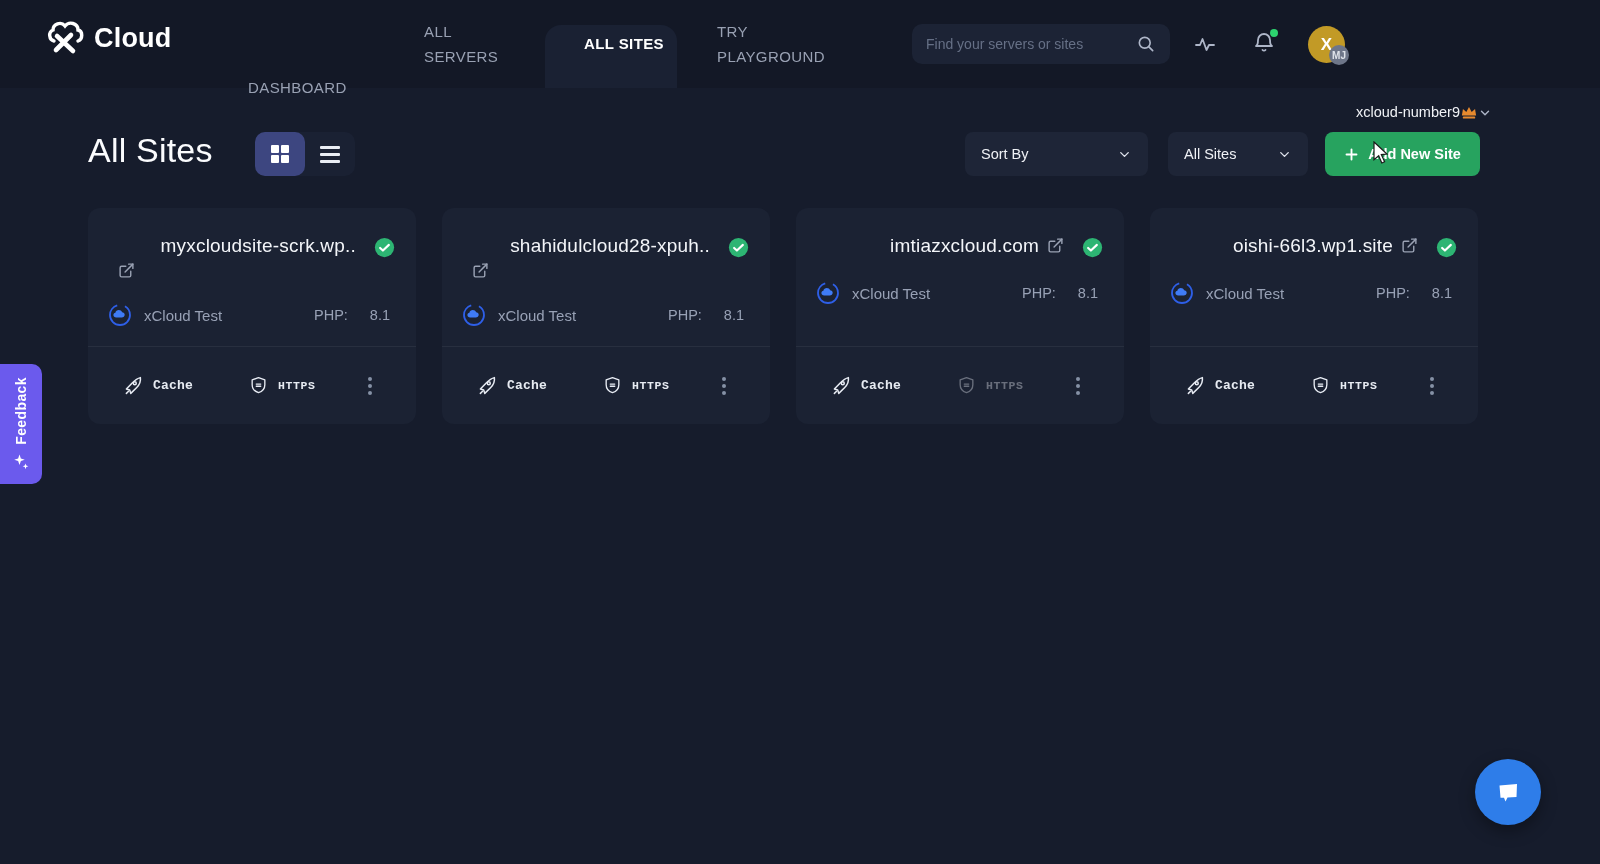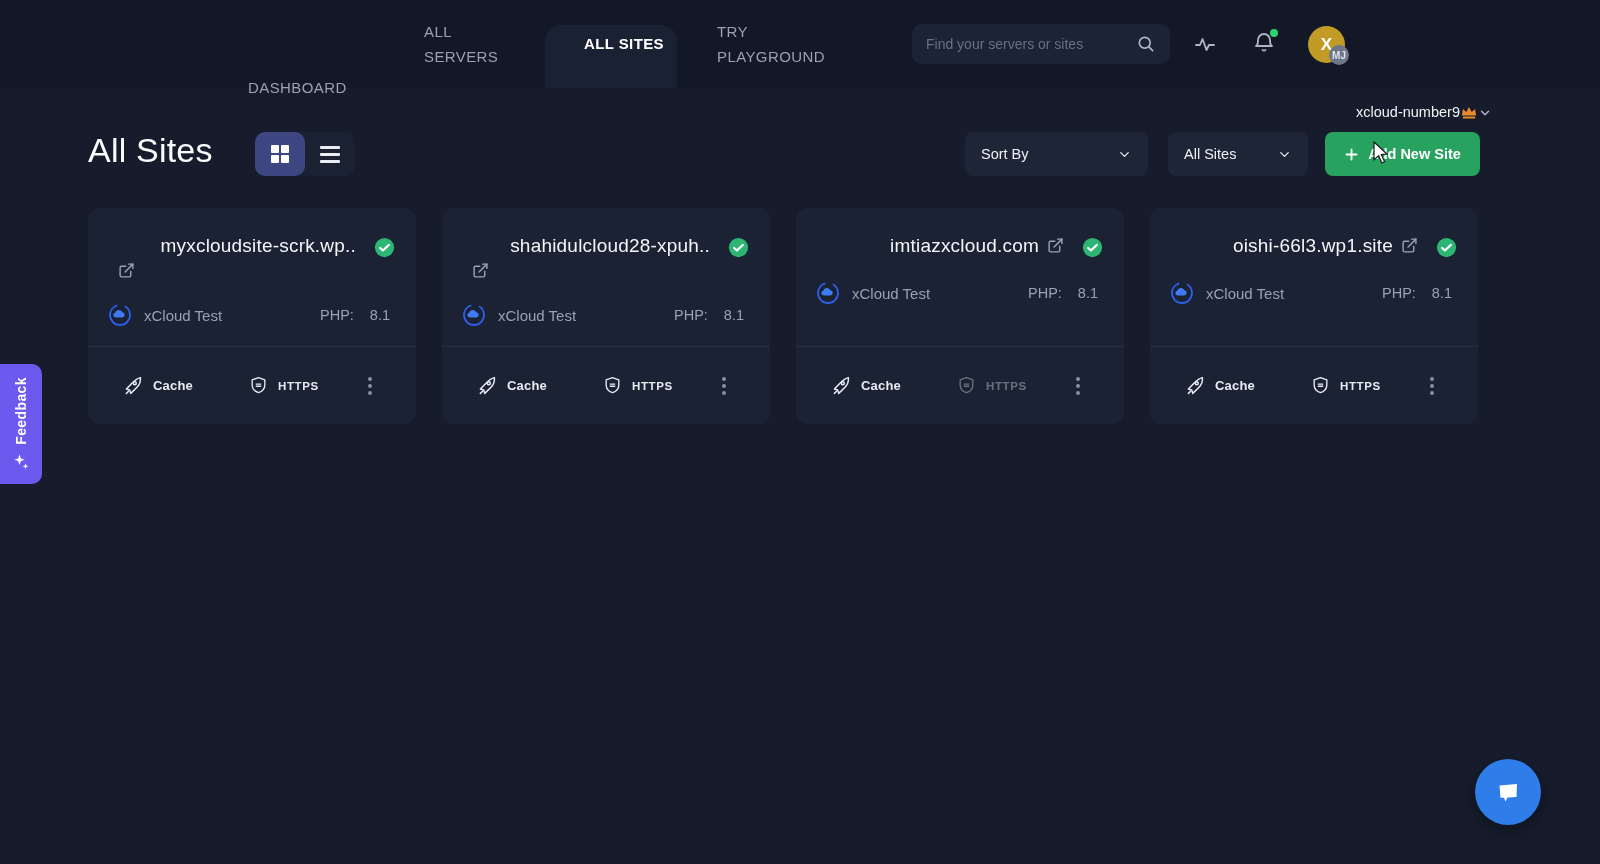--- a/index.html
+++ b/index.html
@@ -60,24 +60,24 @@
   .card { position:relative; width:328px; height:216px; background:#1b2233; border-radius:12px; }
   .card-head { padding:25px 60px 0 28px; }
   .site-name { font-size:19px; font-weight:500; color:#f3f5f9; letter-spacing:.2px; line-height:25px; cursor:pointer;text-align:right; }
   .ext-ic { color:#9aa2b4; cursor:pointer; display:inline-block; vertical-align:-2px; margin-left:8px; }
   .card.wrap .ext-ic { display:block; margin:4px 0 0 2px; }
   .status-badge { position:absolute; top:29px; right:21px; width:21px; height:21px; }
   .server-row { position:absolute; left:20px; right:26px; display:flex; align-items:center; }
   .card.wrap .server-row { top:95px; }
   .card.oneline .server-row { top:73px; }
   .server-name { margin-left:12px; color:#98a1b5; font-size:15px; }
-  .php { margin-left:auto; display:flex; align-items:center; gap:16px; color:#98a1b5; font-size:14.5px; }
+  .php { margin-left:auto; display:flex; align-items:center; gap:22px; color:#98a1b5; font-size:14.5px; }
   .card-footer { position:absolute; left:0; right:0; bottom:0; height:78px;
     border-top:1px solid rgba(255,255,255,.06); display:flex; align-items:center;
-    padding:0 40px 0 34px; }
+    padding:0 40px 0 34px;font-family:Liberation Mono, monospace; }
   .f-item { display:flex; align-items:center; gap:10px; cursor:pointer; }
   .f-item.https { margin-left:56px; }
   .f-item.dim { opacity:.38; }
   .f-label { color:#e7ebf2; font-size:13px; font-weight:600; letter-spacing:.2px; }
   .f-label.small { font-size:11.5px; letter-spacing:.6px; }
   .dots { margin-left:auto; display:flex; flex-direction:column; gap:3px; cursor:pointer; padding:4px; }
   .dots span { width:4px; height:4px; border-radius:50%; background:#8591a6; }
   
   .feedback { position:fixed; left:0; top:364px; width:42px; height:120px; background:#6b5aed;
     border-radius:0 10px 10px 0; display:flex; flex-direction:column; align-items:center;
@@ -87,20 +87,30 @@
   .chat-btn { position:absolute; left:1475px; top:759px; width:66px; height:66px; border-radius:50%;
     background:#2e7de9; display:flex; align-items:center; justify-content:center; cursor:pointer;
     box-shadow:0 6px 16px rgba(0,0,0,.35); }
   .cursor { position:absolute; left:1372px; top:141px; z-index:99; pointer-events:none; }
   svg { display:block; }
 </style>
 </head>
 <body>
 
 <div class="header">
+  <div class="logo">
+    <span>
+      <svg width="44" height="44" viewBox="0 0 44 44" fill="none">
+        <path d="M10 25c-5-1-6-9-1-11 0-6 8-9 12-4 4-5 13-3 13 4 5 1 5 9 0 11" stroke="#fff" stroke-width="3.4" stroke-linecap="round" fill="none"></path>
+        <path d="M12 34 L27 19" stroke="#fff" stroke-width="4.6" stroke-linecap="round"></path>
+        <path d="M13 20 L29 35" stroke="#fff" stroke-width="4.6" stroke-linecap="round"></path>
+      </svg>
+    </span>
+    <span class="logo-name">Cloud</span>
+  </div>
 
   <div class="nav-item nav-dashboard">
     <span>DASHBOARD</span>
   </div>
   <div class="nav-item nav-servers">
     <span>ALL SERVERS</span>
   </div>
   <div class="nav-tab-active">
     <span class="nav-label">ALL SITES</span>
   </div>

